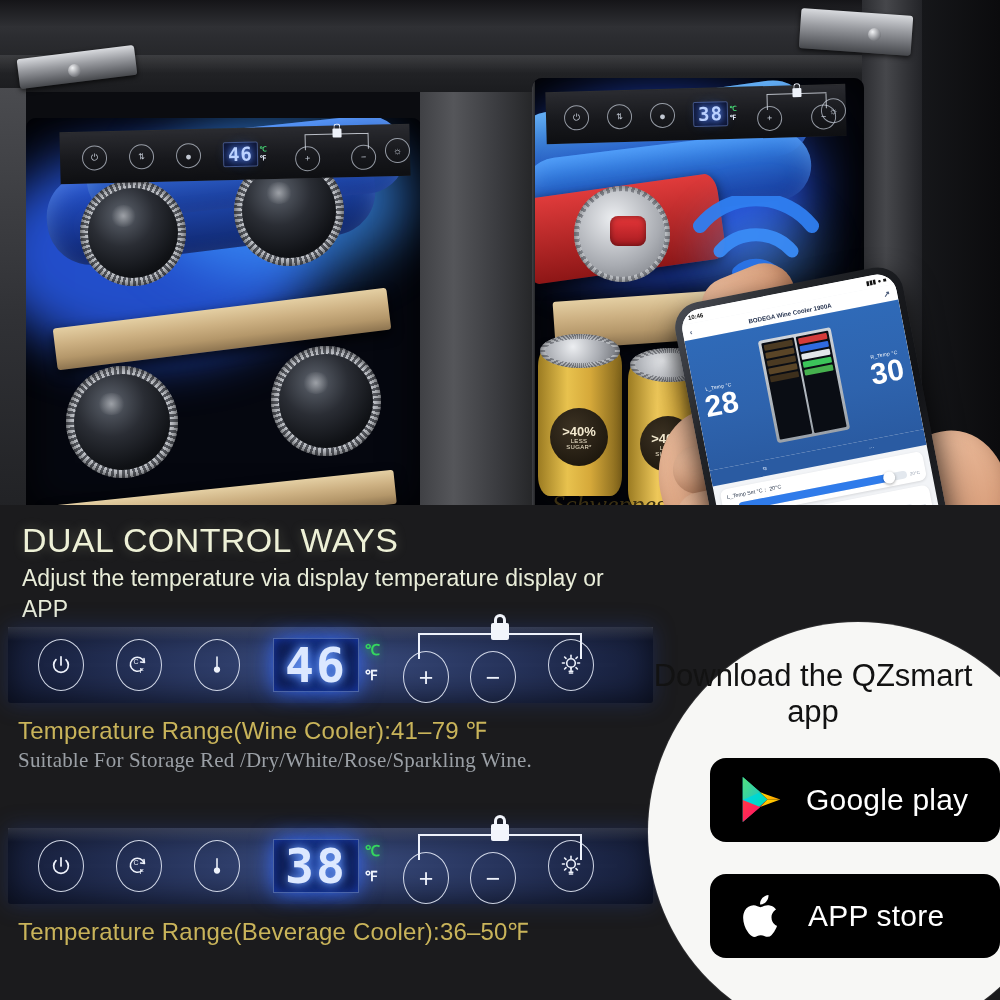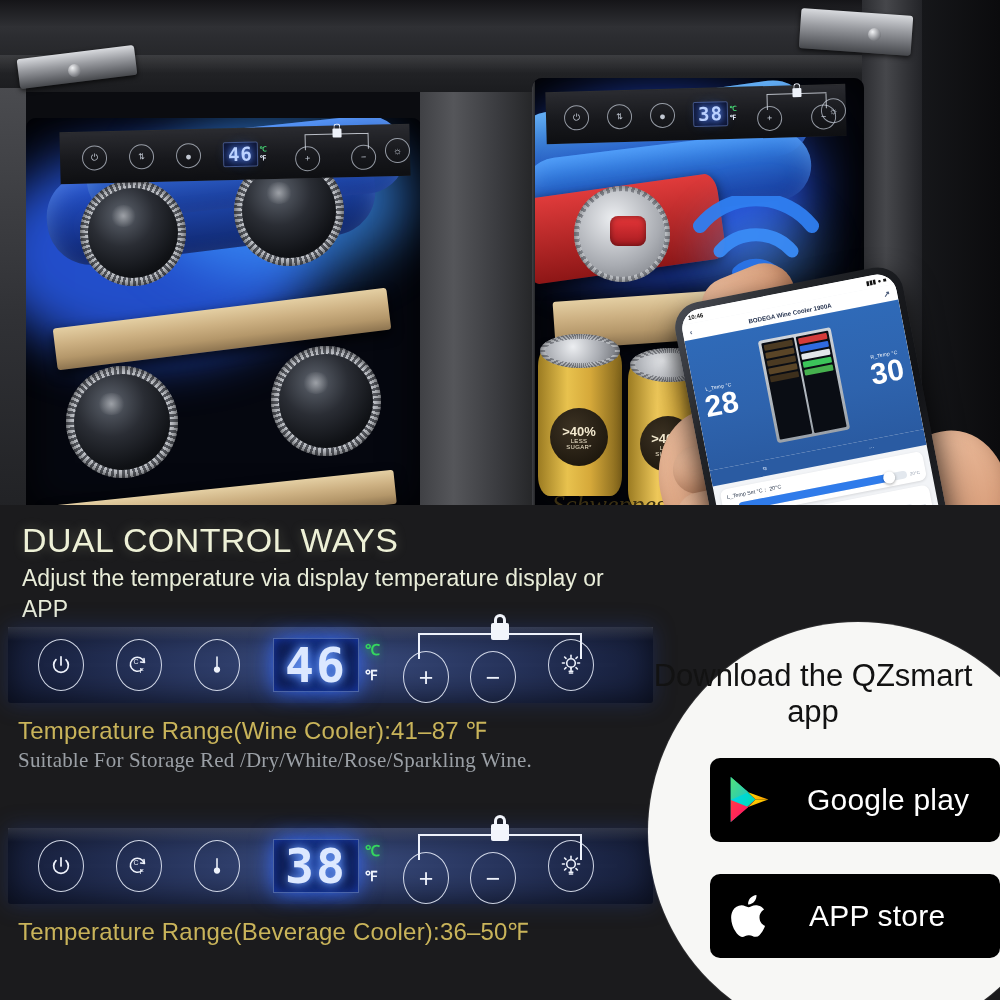--- a/index.html
+++ b/index.html
@@ -318,22 +318,22 @@
     background: #f7f7f5;
     border-radius: 50%;
     box-shadow: 0 0 0 1px rgba(255,255,255,.08);
   }
   .dl-title {
     position:absolute; left: 0; top: 36px; width: 330px;
     text-align:center; color:#121212; font-size: 31px; line-height:1.15;
   }
   .store {
     position:absolute; left: 62px; width: 290px; height: 84px;
-    background:#000; border-radius: 10px;
-    display:flex; align-items:center; gap: 35px; padding-left: 18px;
+    background:#000; border-radius: 16px;
+    display:flex; align-items:center; gap: 22px; padding-left: 30px;
   }
   .store.gp { top: 136px; }
   .store.as { top: 252px; text-align: right; }
   .store-label { color:#fff; font-size: 30px; letter-spacing:.2px; }
 
   .gp-logo { width: 44px; height: 50px; position:relative; flex:none; }
   .apple-logo { width: 46px; height: 54px; position:relative; flex:none; }
 </style>
 </head>
 <body>
@@ -602,21 +602,21 @@
           <path d="M5.6 4 l1.4 1.4"></path>
             <path d="M17 5.4 l1.4 -1.4"></path>
           <path d="M3.4 10 h2"></path>
             <path d="M18.6 10 h2"></path>
           <path d="M5.6 16 l1.4 -1.4"></path>
             <path d="M17 14.6 l1.4 1.4"></path>
         </svg>
       </div>
     </div>
 
-    <div class="rangeline one">Temperature  Range(Wine  Cooler):41–87 ℉</div>
+    <div class="rangeline one">Temperature  Range(Wine  Cooler):41–79 ℉</div>
     <div class="suitline one">Suitable  For  Storage  Red  /Dry/White/Rose/Sparkling  Wine.</div>
 
     <div class="bar two">
       <div class="icobtn" style="left:30px; top:12px;">
         <svg width="22" height="22" viewBox="0 0 24 24" fill="none" stroke="currentColor" stroke-width="1.9" stroke-linecap="round">
           <path d="M12 3 v9"></path>
             <path d="M6.5 6.2 A8 8 0 1 0 17.5 6.2"></path>
         </svg>
       </div>
       <div class="icobtn" style="left:108px; top:12px;">

